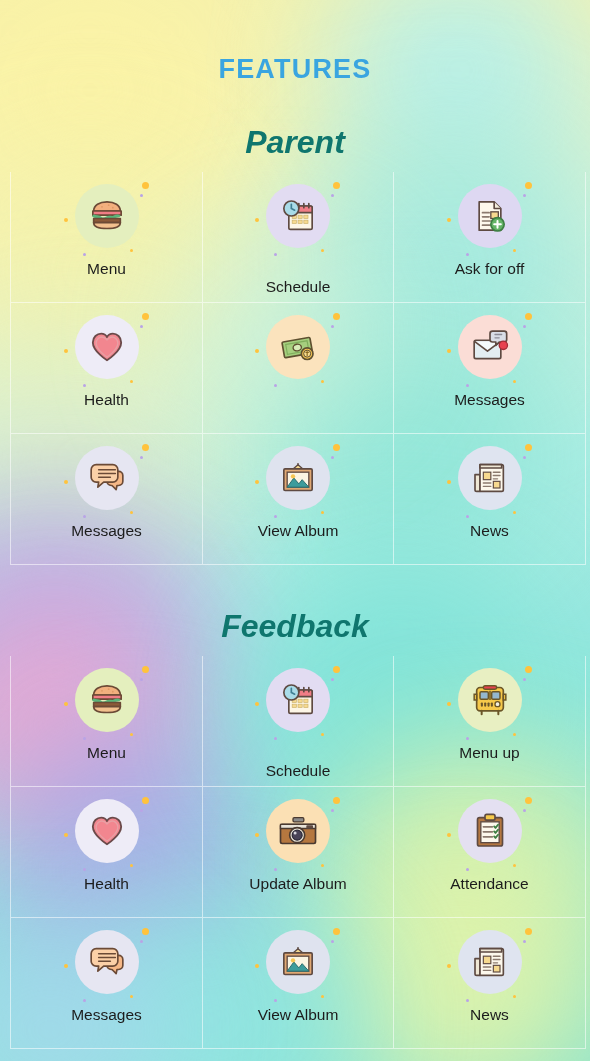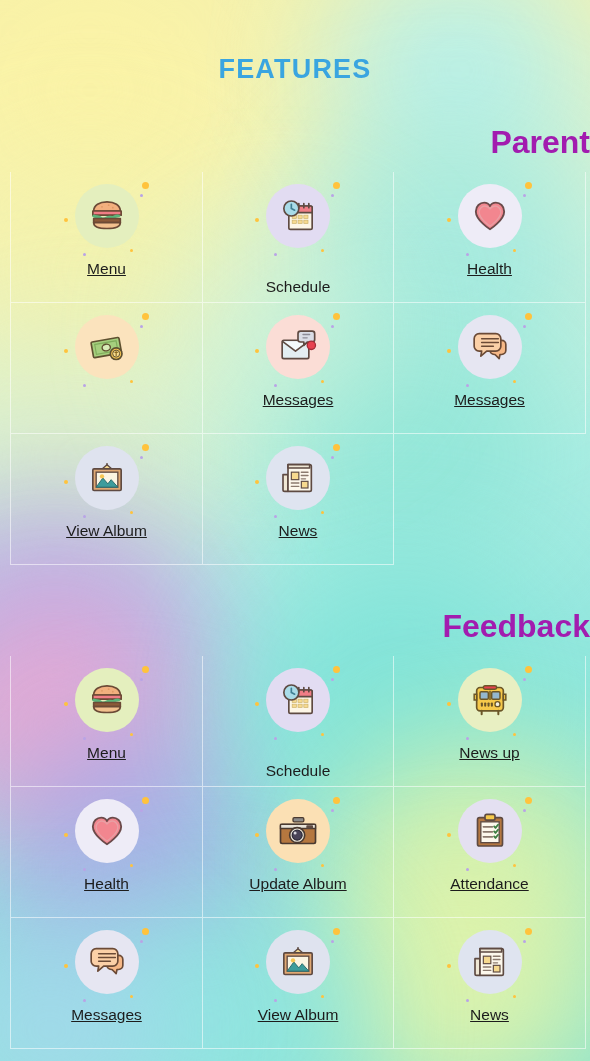--- a/index.html
+++ b/index.html
@@ -16,22 +16,23 @@
     background:
       linear-gradient(160deg,#f6f0a8 0%,#f3f2b4 18%,#d8f3d8 34%,#aeeee4 52%,#8fe6dd 70%,#8ce3cf 100%);
   }
   
   #page{position:relative;z-index:3;width:590px;height:1061px;}
   .features-title{
     text-align:center;color:#3aa5e0;font-weight:bold;font-size:27px;
     letter-spacing:1.2px;padding-top:56px;line-height:1;
   }
   .section-title{
-    text-align:right;color:#a21caf;font-weight:bold;font-size:32px;
+    text-align:center;color:#0f766e;font-weight:bold;font-size:32px;
     line-height:1;
+    font-style:italic;
   }
   #parent-title{margin-top:43px;}
   #teacher-title{margin-top:45px;}
   .grid{
     margin:14px 5px 0 10px;width:575px;
     display:grid;grid-template-columns:192px 191px 192px;
     border-left:1px solid rgba(255,255,255,0.55);
   }
   .cell{
     position:relative;height:130px;
@@ -52,21 +53,21 @@
   .dot{position:absolute;border-radius:50%;}
   .d1{width:7px;height:7px;background:#ffc33d;right:-10px;top:-2px;}
   .d2{width:4px;height:4px;background:#ffc33d;left:-11px;top:34px;}
   .d3{width:3px;height:3px;background:#b9a4e6;right:-4px;top:10px;}
   .d4{width:3px;height:3px;background:#b9a4e6;left:8px;bottom:-8px;}
   .d5{width:3px;height:3px;background:#ffc33d;right:6px;bottom:-4px;}
   .label{
     position:absolute;left:0;right:0;text-align:center;
     color:#1c1c1c;font-size:15.5px;font-weight:500;
   }
-  .lab-a{top:88px;text-decoration:underline;}
+  .lab-a{top:88px;}
   .lab-b{top:106px;}
 </style>
 </head>
 <body>
 
 <div id="bg">
   <div class="base"></div>
   <div class="l" style="width:300px;height:260px;left:-60px;top:-40px;background:#fbf3a6;opacity:.95;"></div>
   <div class="l" style="width:260px;height:240px;left:330px;top:-50px;background:#b5f0ee;opacity:.9;"></div>
   <div class="l" style="width:300px;height:280px;left:300px;top:120px;background:#9fe9e0;opacity:.85;"></div>
@@ -135,20 +136,43 @@
               </g>
               <circle cx="16" cy="15" r="9" fill="#a9dbe8" stroke="#5e4a42" stroke-width="2"></circle>
               <path d="M16 10v5l4 2" fill="none" stroke="#3f7f93" stroke-width="2" stroke-linecap="round"></path>
             </svg>
           </div>
         </div>
         <div class="label lab-b">Schedule</div>
       </div>
       <div class="cell">
         <div class="icon-wrap">
+          <div class="disc" style="background: rgb(222, 216, 242);"></div>
+          <span class="dot d1"></span>
+          <span class="dot d2"></span>
+          <span class="dot d3"></span>
+          <span class="dot d4"></span>
+          <span class="dot d5"></span>
+          <div class="glyph">
+            <svg viewBox="0 0 48 48">
+              <path d="M11 7h18l8 8v26H11z" fill="#fdf8ec" stroke="#5e4a42" stroke-width="2" stroke-linejoin="round"></path>
+              <path d="M29 7v8h8" fill="#f3eddc" stroke="#5e4a42" stroke-width="2" stroke-linejoin="round"></path>
+              <g stroke="#8b7a6e" stroke-width="2" stroke-linecap="round">
+                <path d="M15 20h8M15 25h8M15 30h12M15 35h10"></path>
+              </g>
+              <rect x="25" y="19" width="9" height="8" fill="#f6d98f" stroke="#5e4a42" stroke-width="1.6"></rect>
+              <circle cx="33" cy="34" r="8" fill="#63b466" stroke="#3e7f43" stroke-width="2"></circle>
+              <path d="M33 30v8M29 34h8" stroke="#fff" stroke-width="2.4" stroke-linecap="round"></path>
+            </svg>
+          </div>
+        </div>
+        <div class="label lab-a">Ask for off</div>
+      </div>
+      <div class="cell">
+        <div class="icon-wrap">
           <div class="disc" style="background: rgb(238, 236, 247);"></div>
           <span class="dot d1"></span>
           <span class="dot d2"></span>
           <span class="dot d3"></span>
           <span class="dot d4"></span>
           <span class="dot d5"></span>
           <div class="glyph">
             <svg viewBox="0 0 48 48">
               <path d="M24 40S7 29 7 18.5C7 12 12 8 17 8c3.4 0 5.8 1.8 7 4 1.2-2.2 3.6-4 7-4 5 0 10 4 10 10.5C41 29 24 40 24 40z" fill="#f2868f" stroke="#6b4a4a" stroke-width="2.2" stroke-linejoin="round"></path>
               <path d="M24 36S11 27.5 11 19.5c0-4.6 3.6-7.5 7-7.5 2.4 0 4.3 1.3 6 3.5 1.7-2.2 3.6-3.5 6-3.5 3.4 0 7 2.9 7 7.5C37 27.5 24 36 24 36z" fill="none" stroke="#e8a0a5" stroke-width="1.6"></path>
@@ -340,21 +364,21 @@
                 <rect x="17" y="27" width="2.5" height="5" rx="1"></rect>
                 <rect x="21" y="27" width="2.5" height="5" rx="1"></rect>
                 <rect x="25" y="27" width="2.5" height="5" rx="1"></rect>
               </g>
               <circle cx="33" cy="29" r="3" fill="#f3f0e0" stroke="#6b5628" stroke-width="1.6"></circle>
               <path d="M5 17h3v7H5zM40 17h3v7h-3z" fill="#f6c94a" stroke="#6b5628" stroke-width="1.8"></path>
               <path d="M14 37v4M34 37v4" stroke="#6b5628" stroke-width="2.4" stroke-linecap="round"></path>
             </svg>
           </div>
         </div>
-        <div class="label lab-a">News up</div>
+        <div class="label lab-a">Menu up</div>
       </div>
       <div class="cell">
         <div class="icon-wrap">
           <div class="disc" style="background: rgb(238, 236, 247);"></div>
           <span class="dot d1"></span>
           <span class="dot d2"></span>
           <span class="dot d3"></span>
           <span class="dot d4"></span>
           <span class="dot d5"></span>
           <div class="glyph">

